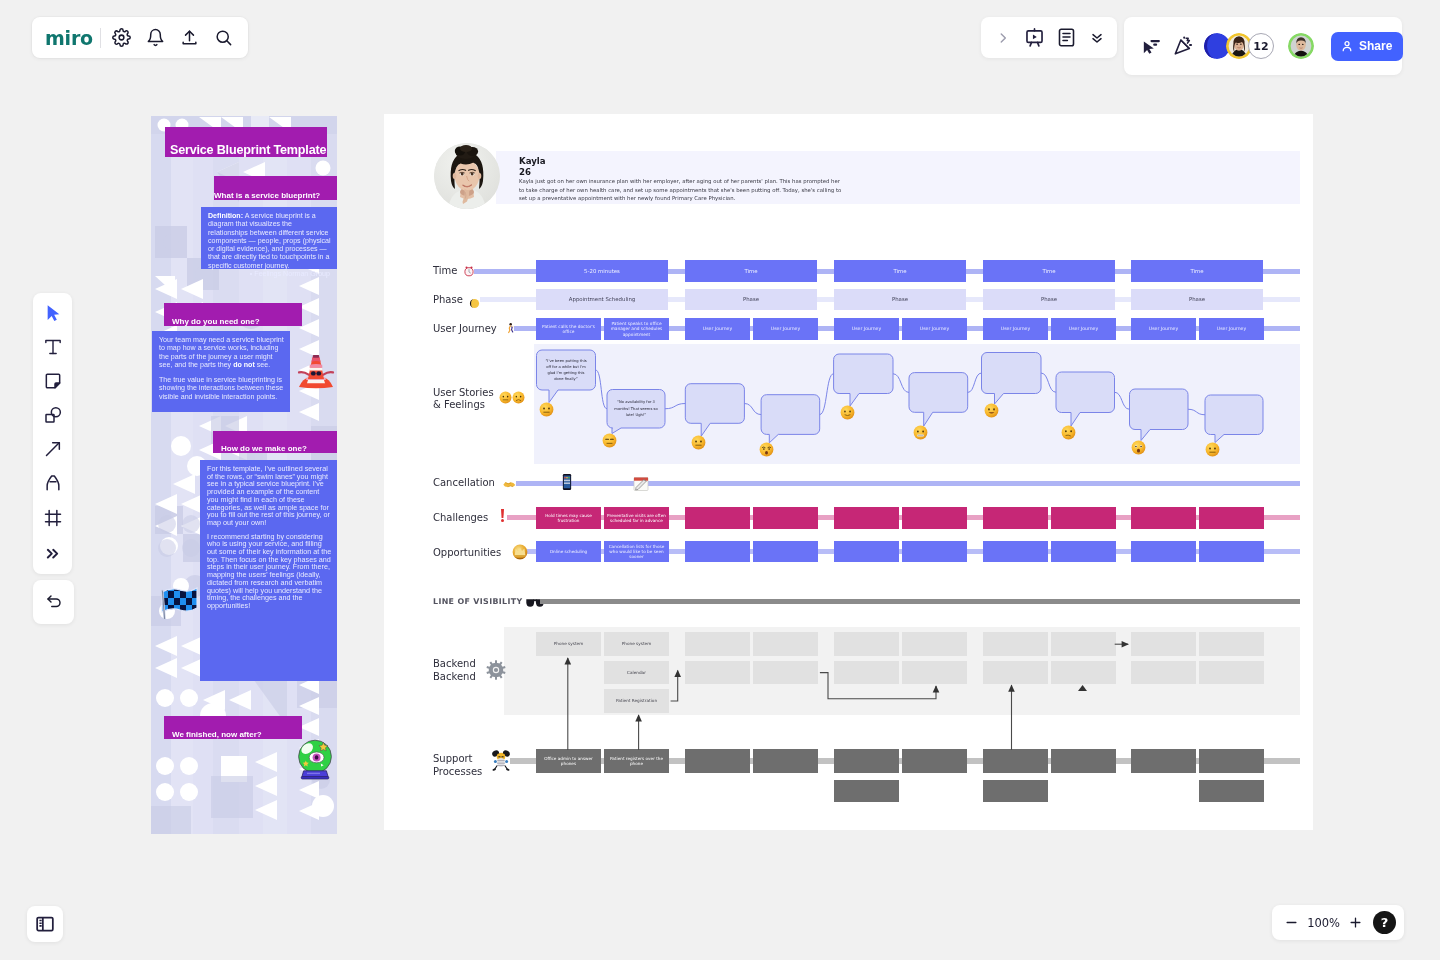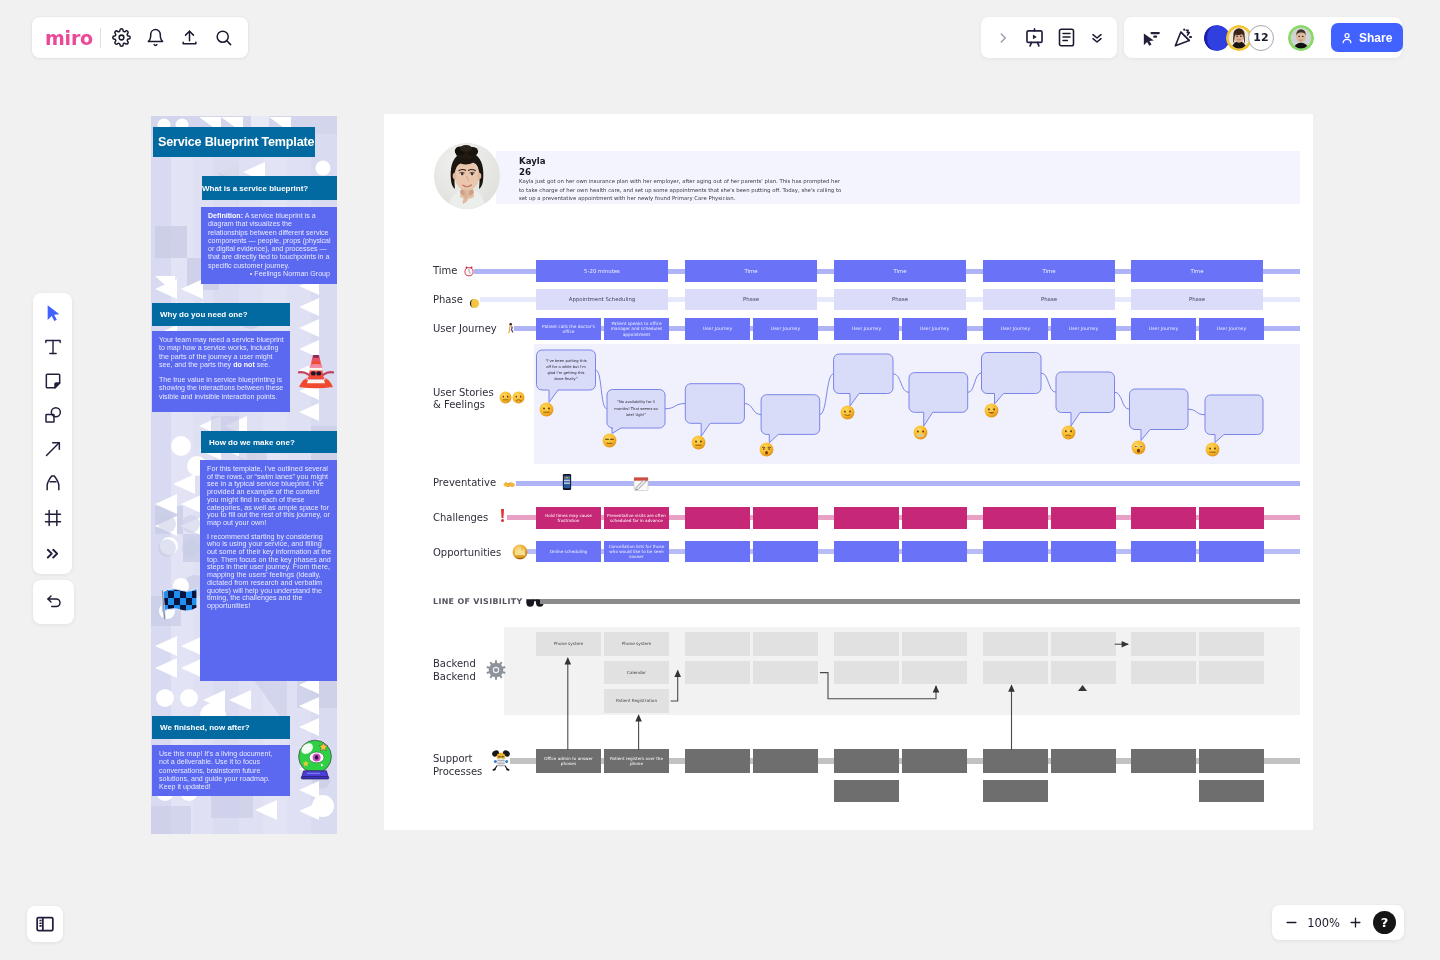--- a/index.html
+++ b/index.html
@@ -15,36 +15,36 @@
   .abs { position:absolute; }
 
   
   #topbar-left {
     left:32px; top:17px; height:41px; width:216px;
     background:#fff; border-radius:8px;
     display:flex; align-items:center;
     padding:0 5px 0 13px; gap:0;
     box-shadow:0 1px 4px rgba(0,0,0,.06), 0 0 0 1px rgba(0,0,0,.02);
   }
-  #miro-logo { font-size:19px; font-weight:600; color:#ec4899; letter-spacing:-0.2px;
+  #miro-logo { font-size:19px; font-weight:600; color:#0f766e; letter-spacing:-0.2px;
                font-family:"DejaVu Sans", sans-serif; }
   .divider-v { width:1px; height:20px; background:#e0e0e4; margin:0 10px 0 7px; }
   #topbar-left .ticon { margin-right:11.9px; flex:0 0 22px; }
   #topbar-left .ticon:last-child { margin-right:0; }
   .ticon { width:22px; height:22px; display:flex; align-items:center; justify-content:center; cursor:pointer; }
 
   
   #topbar-right-a {
     left:981px; top:17px; height:41px; width:136px;
     background:#fff; border-radius:8px;
     display:flex; align-items:center; padding:0 10px 0 12px; gap:11px;
     box-shadow:0 1px 4px rgba(0,0,0,.06);
   }
   #topbar-right-b {
-    left:1124px; top:17px; height:41px; width:278px;
+    left:1124px; top:17px; height:58px; width:278px;
     background:#fff; border-radius:8px;
     display:flex; align-items:center; padding:0 6px 0 16px; gap:10px;
     box-shadow:0 1px 4px rgba(0,0,0,.06);
   }
   .avatar { width:26px; height:26px; border-radius:50%; flex:0 0 26px; }
   #topbar-right-b .ticon { flex:0 0 22px; }
   #share-btn { flex:0 0 72px; }
   #share-btn {
     background:#4262ff; color:#fff; border-radius:7px; height:29px; width:72px;
     display:flex; align-items:center; gap:5px; padding:0 0 0 9px;
@@ -94,22 +94,22 @@
   #help-btn { width:23px; height:23px; border-radius:50%; background:#151515; color:#fff;
               display:flex; align-items:center; justify-content:center; font-size:13px; font-weight:700;
               margin-left:7px; font-family:"DejaVu Sans", sans-serif; }
 
   
   #template-card {
     left:151px; top:116px; width:186px; height:718px;
     background:#dfe0f5; overflow:hidden;
   }
   .tc-title {
-    position:absolute; background:#0369a1; color:#fff;
-    font-weight:700; display:flex; align-items:center;
+    position:absolute; background:#a21caf; color:#fff;
+    font-weight:700; display:flex; align-items:flex-end;margin-left:12px;
   }
   .tc-body {
     position:absolute; background:#5b68f0; color:#e8eaff;
   }
   .tc-body b { color:#fff; }
 
   
   #board {
     left:384px; top:114px; width:929px; height:716px;
     background:#fff;
@@ -405,21 +405,21 @@
               <stop offset="62%" stop-color="#f8b72b"></stop>
               <stop offset="100%" stop-color="#e08f16"></stop>
             </radialGradient>
           </defs>
           <circle cx="10" cy="10" r="9.2" fill="url(#fgneutral)"></circle>
           <rect x="5.6" y="7.4" width="2.2" height="2.6" rx="1" fill="#4a3208"></rect>
           <rect x="12.2" y="7.4" width="2.2" height="2.6" rx="1" fill="#4a3208"></rect>
           <path d="M6.4 13.6 h7.2" stroke="#7a5307" stroke-width="1.2" stroke-linecap="round"></path>
         </svg></div>
       <div style="position:absolute;left:132px;top:367px;width:784px;height:5px;background:#aeb4f5;"></div>
-      <div style="position:absolute;left:49px;top:363px;font-size:10px;font-weight:400;color:#2f2f3c;font-family:&quot;DejaVu Sans&quot;,sans-serif;white-space:pre;letter-spacing:0px;line-height:12px;">Preventative</div>
+      <div style="position:absolute;left:49px;top:363px;font-size:10px;font-weight:400;color:#2f2f3c;font-family:&quot;DejaVu Sans&quot;,sans-serif;white-space:pre;letter-spacing:0px;line-height:12px;">Cancellation</div>
       <div style="position:absolute;left:119px;top:362px;width:13px;height:11px;"><svg viewBox="0 0 20 14" width="13" height="11">
           <path d="M0.5 7.5 L3.5 3.5 L8 5 L12 3.6 L16 4.6 L19 7.6 L15.5 10.5 L11.5 9.4 L7 10.8 L3 10Z" fill="#f0b83c"></path>
           <path d="M3.6 4 L8.4 6 L12.4 4.6" stroke="#d19420" stroke-width="1" fill="none"></path>
           <path d="M7.2 10.6 L11.6 9.2 L15.4 10.4" stroke="#d19420" stroke-width="1" fill="none"></path>
         </svg></div>
       <div style="position:absolute;left:178px;top:359px;width:10px;height:18px;"><svg viewBox="0 0 9 17" width="10" height="18">
           <rect x="0.6" y="1" width="7.8" height="15" rx="1.2" fill="#0f0f1e"></rect>
           <rect x="1.4" y="2.4" width="6.2" height="12" fill="#2a5b9e"></rect>
           <circle cx="2.6" cy="4.4" r="0.8" fill="#e8563f"></circle>
           <circle cx="4.5" cy="4.4" r="0.8" fill="#e8b63f"></circle>
@@ -723,21 +723,21 @@
     </g>
   </svg>
 
   <div class="tc-title" style="left:2px; top:10.5px; width:162px; height:30px; padding-left:5px; font-size:12.6px; letter-spacing:-0.2px;">
     <span>Service Blueprint Template</span>
   </div>
 
   <div class="tc-title" style="left:51px; top:60px; width:136px; height:24px; font-size:8px;">
     <span>What is a service blueprint?</span>
   </div>
-  <div class="tc-body" style="left:50px; top:91px; width:137px; height:77px; padding:5px 6px 5px 7px; font-size:7.1px; line-height:8.3px;">
+  <div class="tc-body" style="left:50px; top:91px; width:137px; height:62px; padding:5px 6px 5px 7px; font-size:7.1px; line-height:8.3px;">
     <b>Definition:</b><span> A service blueprint is a diagram that visualizes the relationships between different service components — people, props (physical or digital evidence), and processes — that are directly tied to touchpoints in a specific customer journey.</span>
     <div style="text-align:right;padding-right:2px;">•  Feelings Norman Group</div>
   </div>
 
   <div class="tc-title" style="left:1px; top:187px; width:138px; height:23px; padding-left:8px; font-size:8px;">
     <span>Why do you need one?</span>
   </div>
   <div class="tc-body" style="left:1px; top:215px; width:138px; height:81px; padding:5px 6px 5px 7px; font-size:7.1px; line-height:8.3px;">
     <div><span>Your team may need a service blueprint to map how a service works, including the parts of the journey a user might see, and the parts they </span><b>do not</b><span> see.</span></div>
     <div style="height:7px"></div>
@@ -798,23 +798,20 @@
       </g>
       <path d="M2 18 Q11 13 20 16 Q29 19 37 14 L37 34 Q29 39 20 36 Q11 33 2 38Z" fill="none" stroke="#dfe6fb" stroke-width="1.1"></path>
       <path d="M2.4 17 L4.6 44.6" stroke="#c6cfe8" stroke-width="2.4" stroke-linecap="round"></path>
       <path d="M2.4 17 L4.6 44.6" stroke="#7d879e" stroke-width="1" stroke-linecap="round"></path>
     </svg>
   </div>
 
   <div class="tc-title" style="left:1px; top:600px; width:138px; height:23px; padding-left:8px; font-size:8px;">
     <span>We finished, now after?</span>
   </div>
-  <div class="tc-body" style="left:1px; top:629px; width:138px; height:51px; padding:5px 6px 5px 7px; font-size:7.1px; line-height:8.3px;">
-    <div>Use this map! It's a living document, not a deliverable. Use it to focus conversations, brainstorm future solutions, and guide your roadmap. Keep it updated!</div>
-  </div>
   <div class="abs" style="left:146px;top:623px;width:36px;height:41px;">
     <svg viewBox="0 0 36 41" width="36" height="41">
       <circle cx="18" cy="17.6" r="16.4" fill="#2fd144" stroke="#4a4a52" stroke-width=".8"></circle>
       <ellipse cx="10.2" cy="9.6" rx="6.4" ry="4.6" fill="#f2fff0" transform="rotate(-38 10.2 9.6)"></ellipse>
       <ellipse cx="19.6" cy="18.4" rx="7.4" ry="5.4" fill="#ffffff" stroke="#4a4a52" stroke-width=".6"></ellipse>
       <ellipse cx="19.6" cy="18.4" rx="4" ry="4" fill="#c651bc"></ellipse>
       <ellipse cx="19.6" cy="18.4" rx="1.8" ry="2.2" fill="#3c0c46"></ellipse>
       <path d="M26.4 3.2 l1.3 3 3.2.4-2.4 2.2.6 3.2-2.7-1.6-2.8 1.6.6-3.2-2.3-2.2 3.2-.4z" fill="#f3c93c" stroke="#4a4a52" stroke-width=".5"></path>
       <path d="M8.8 21.4 l.9 2 2.2.3-1.6 1.5.4 2.2-1.9-1.1-1.9 1.1.4-2.2-1.6-1.5 2.2-.3z" fill="#f3c93c"></path>
       <path d="M23.8 24.6 l2.8 1.6-2.4 1.4z" fill="#f4fff2"></path>

